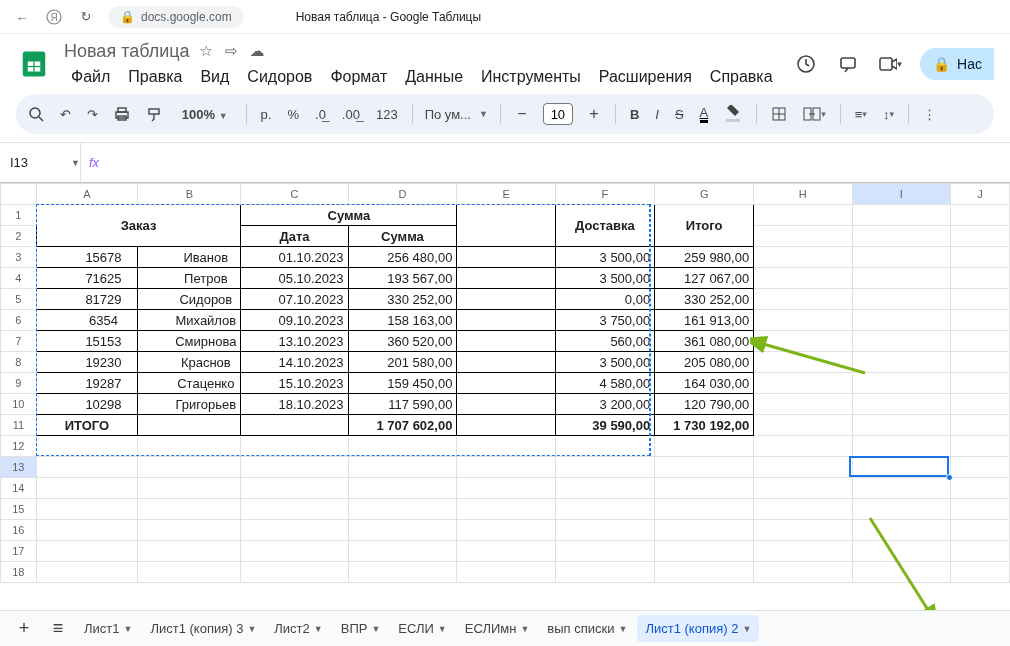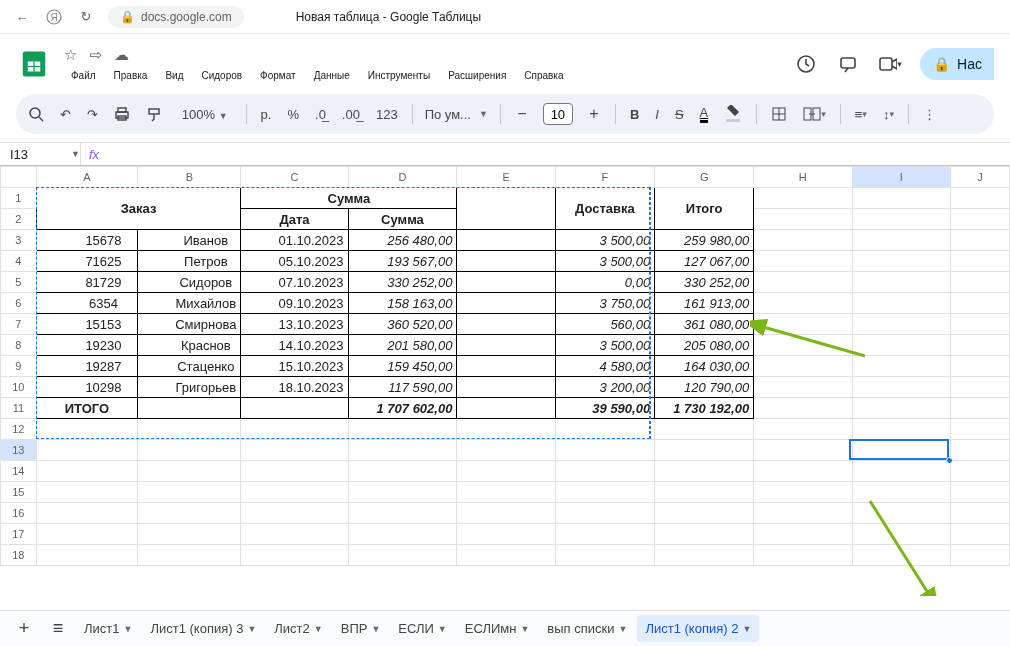--- a/index.html
+++ b/index.html
@@ -11,56 +11,56 @@
 .url-box { background: #f1f3f4; border-radius: 14px; padding: 4px 12px; font-size: 12px; color: #5f6368; display: flex; align-items: center; gap: 6px; }
 .tab-title { font-size: 12px; color: #202124; margin-left: 40px; }
 
 
 .docs-header { display: flex; align-items: center; padding: 6px 16px; gap: 12px; }
 .sheets-logo { width: 36px; height: 48px; display:flex; align-items:center; justify-content:center; }
 .sheets-logo svg { fill:#0f9d58; }
 .title-area { flex: 1; }
 .doc-title { font-size: 18px; color: #5f6368; display: flex; align-items: center; gap: 10px; }
 .title-icons { color:#5f6368; font-size:15px; display:flex; gap:12px;}
-.menu-bar { display: flex; gap: 4px; margin-top: 4px; font-size: 10px; color:#202124; }
+.menu-bar { display: flex; gap: 4px; margin-top: 4px; font-size: 16px; color:#202124; }
 .menu-bar span { padding: 2px 7px; }
 .hdr-right { display:flex; gap:18px; align-items:center; color:#444746;}
 .hdr-btn { width:24px; height:24px; display:flex; align-items:center; justify-content:center;}
 .share-btn { background:#c2e7ff; border-radius: 16px 0 0 16px; padding: 8px 12px 8px 14px; display:flex; align-items:center; gap:6px; color:#001d35; font-size:14px; font-weight:500;}
 
 
 .toolbar { height: 40px; margin: 0 16px 8px 16px; background: #edf2fa; border-radius: 20px; display:flex; align-items:center; padding: 0 10px; gap: 12px; color:#444746; font-size:13px; }
 .tb-btn { display:flex; align-items:center; justify-content:center; padding:0 2px;}
 .tb-sep { width:1px; height:20px; background:#c7c7c7; }
-.zoom { padding:0 6px; }
+.zoom { padding:0 6px;font-weight:bold; }
 .font-sel { display:flex; align-items:center; gap:8px; }
 .font-size-box { width:30px; height:22px; border:1px solid #747775; border-radius:4px; text-align:center; font-size:13px; }
 .plusminus { width:18px; text-align:center; font-size:16px;}
 
 
-.name-row { height: 24px; border-top:1px solid #e0e0e0; border-bottom:1px solid #c0c0c0; display:flex; align-items:center; font-size:13px;}
+.name-row { height: 41px; border-top:1px solid #e0e0e0; border-bottom:1px solid #c0c0c0; display:flex; align-items:center; font-size:13px;}
 .namebox { width: 80px; padding-left: 10px; display:flex; justify-content:space-between; align-items:center;}
 .fx { color:#8b5cf6; font-style:italic; padding: 0 8px; border-left:1px solid #e0e0e0; height:100%; display:flex; align-items:center;}
 
 
 .grid-area { position:relative; overflow:hidden; }
 .grid { border-collapse:collapse; table-layout:fixed; }
 .grid th, .grid td { border:1px solid #e1e1e1; height:21px; padding:0 4px; font-size:13px; background:#fff; }
 .grid th { background:#fff; color:#5f6368; font-weight:normal; text-align:center; font-size:11px; }
 .grid th.row-h { width:36px; text-align:center; font-size:11px; }
 .col-A { width:102px; } .col-B { width:100px; } .col-C { width:100px; } .col-D { width:110px; }
 .col-E { width:100px; } .col-F { width:100px; } .col-G { width:100px; } .col-H { width:100px; }
 .col-I { width:100px; } .col-J { width:60px; }
 .row-h-active { background:#d3e3fd !important;margin-top:20px; }
 .col-h-active { background:#d3e3fd !important; }
 
 
 td.d { border:1px solid #000; }
 td.b { font-weight:bold; text-align:center; }
-td.r { text-align:right;font-style:italic; }
+td.r { text-align:right; }
 td.c { text-align:center;padding-left:37px; }
 
 
 .dashed-sel {
   position:absolute; border:1.5px dashed #1a73e8; pointer-events:none;
 }
 
 
 .active-cell-outline { position:absolute; border:2px solid #1a73e8; pointer-events:none; }
 .active-dot { position:absolute; width:7px; height:7px; background:#1a73e8; border:1px solid #fff; border-radius:50%; }
@@ -98,20 +98,21 @@
   <div class="sheets-logo">
     <svg width="30" height="40" viewBox="0 0 24 24">
         <rect x="3" y="2" width="18" height="20" rx="2" fill="#0f9d58"></rect>
         <rect x="7" y="10" width="10" height="8" fill="#fff"></rect>
         <line x1="12" y1="10" x2="12" y2="18" stroke="#0f9d58"></line>
         <line x1="7" y1="14" x2="17" y2="14" stroke="#0f9d58"></line>
       </svg>
   </div>
   <div class="title-area">
     <div class="doc-title">
+      <span>Новая таблица</span>
       <span class="title-icons">
         <span>☆</span>
         <span>⇨</span>
         <span>☁</span>
       </span>
     </div>
     <div class="menu-bar" id="menu-bar">
         <span>Файл</span>
         <span>Правка</span>
         <span>Вид</span>

